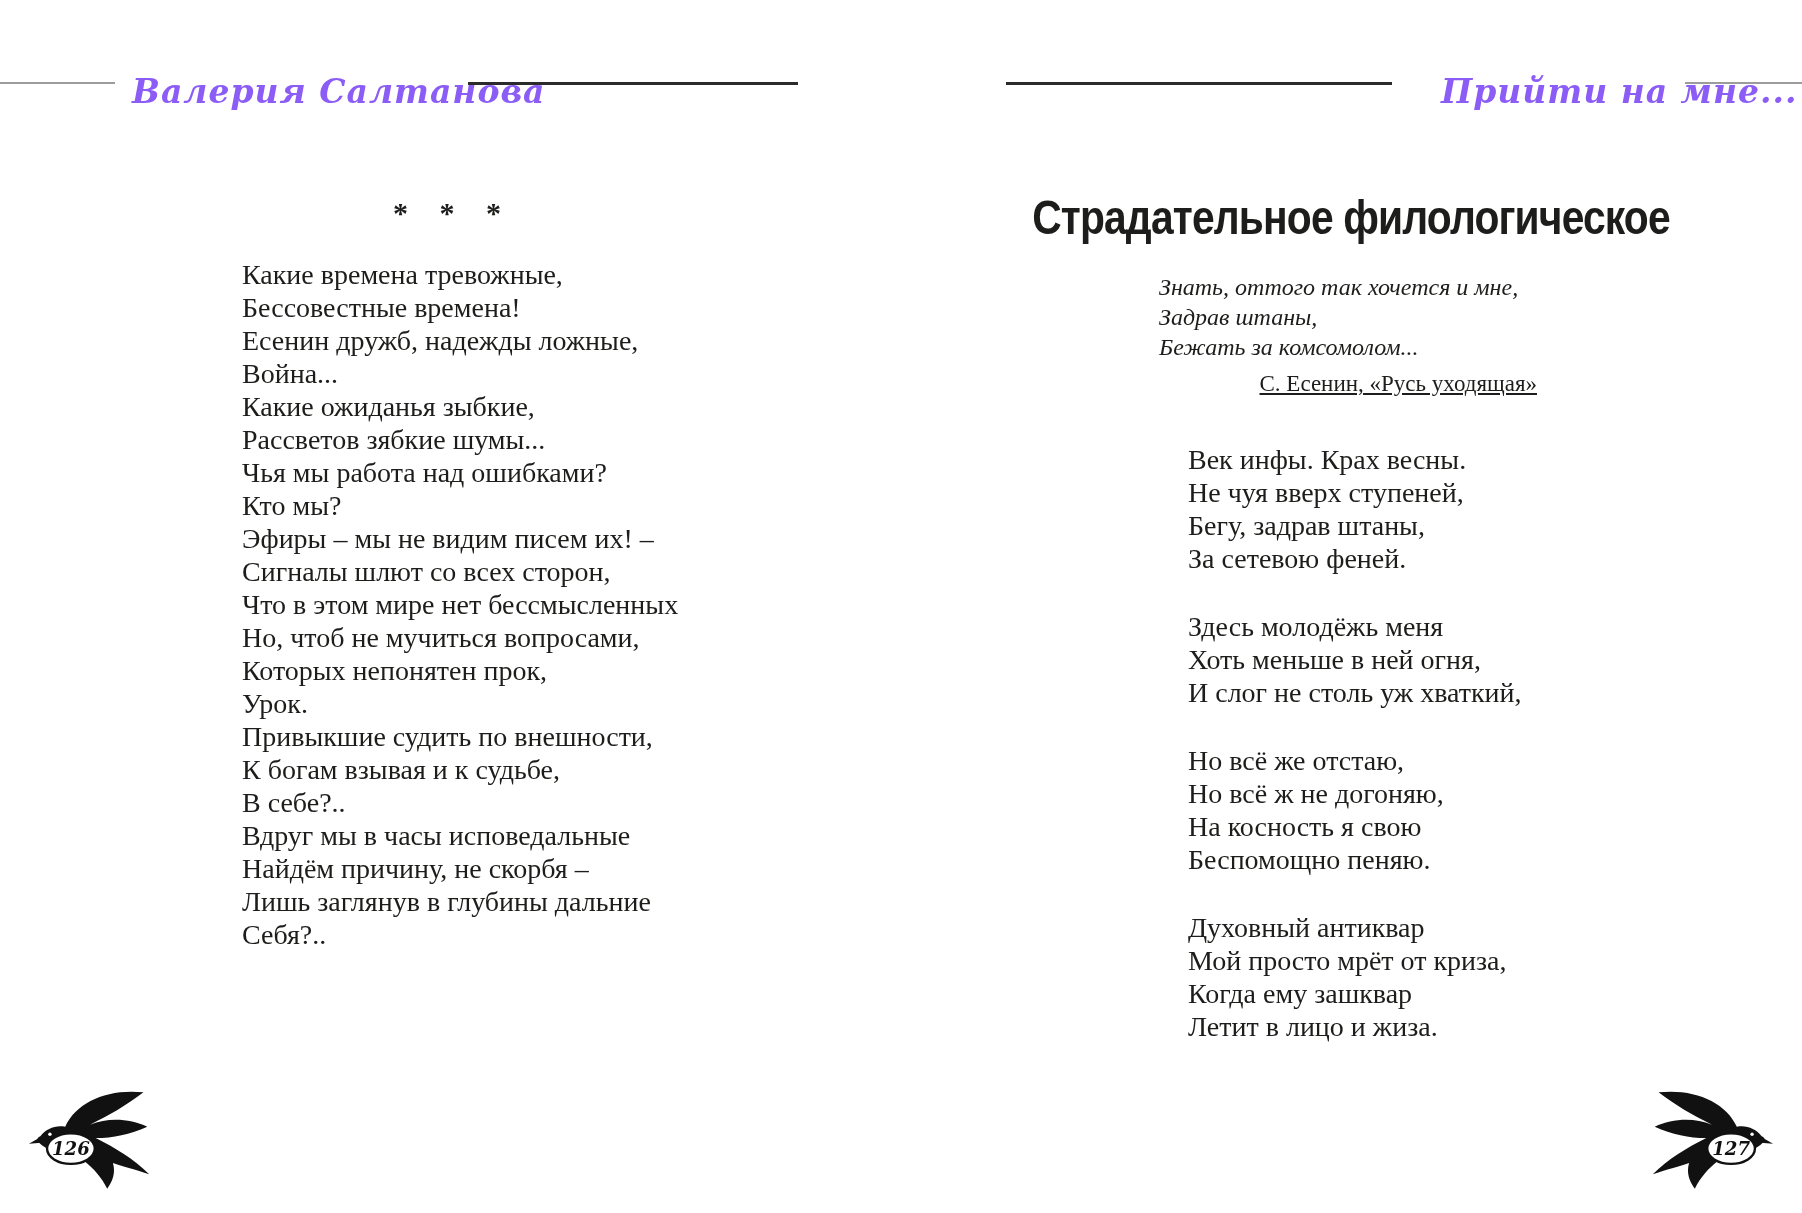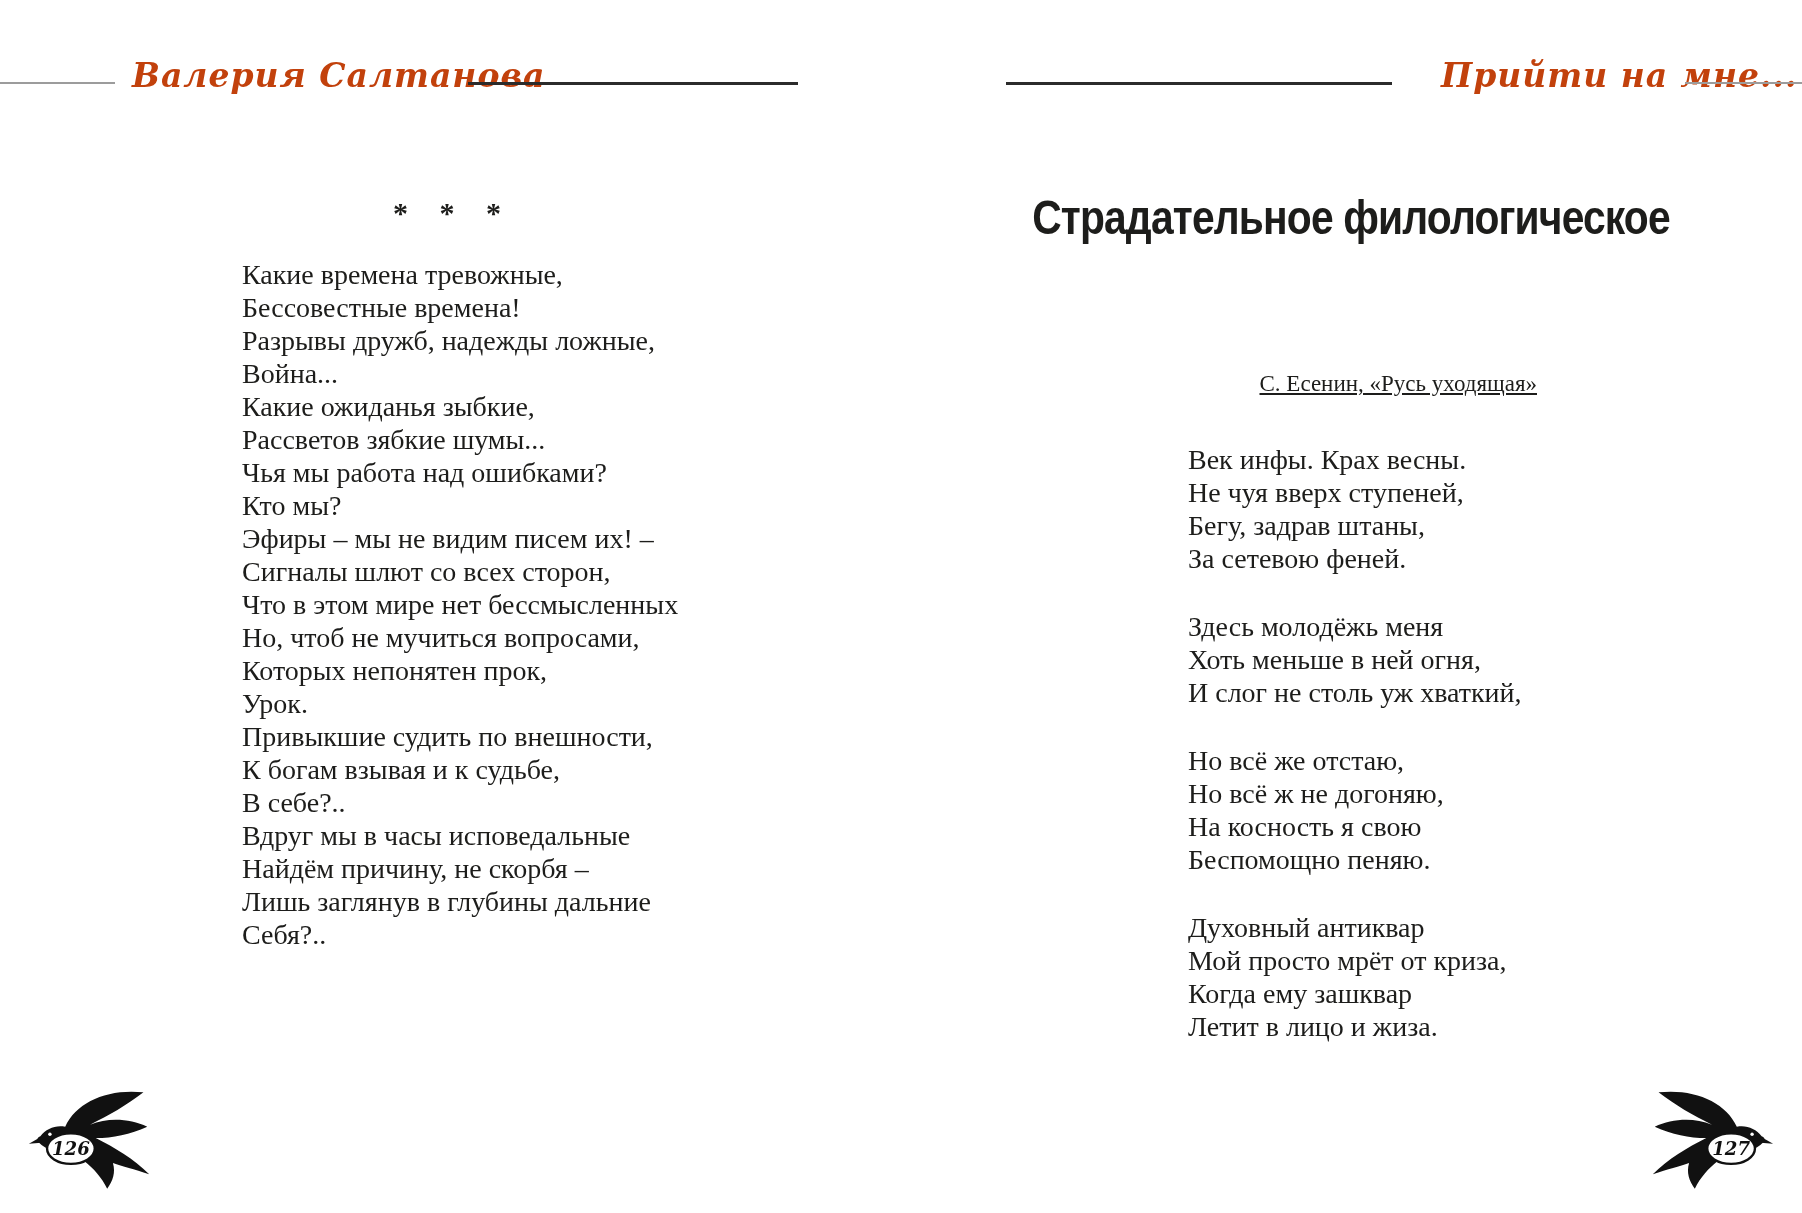--- a/index.html
+++ b/index.html
@@ -3,23 +3,23 @@
 <meta charset="utf-8">
 <style>
   html,body{margin:0;padding:0;background:#ffffff;}
   .spread{
     position:relative;width:1802px;height:1213px;background:#ffffff;
     font-family:"Liberation Serif","DejaVu Serif",serif;color:#1d1d1b;overflow:hidden;
   }
   .rule{position:absolute;height:3px;background:#2b2b2b;}
   .rule.light{height:2px;background:#9c9c9c;}
   .running-head{
-    position:absolute;top:56px;font-family:"DejaVu Serif",serif;
+    position:absolute;top:72px;font-family:"DejaVu Serif",serif;
     font-style:italic;font-weight:bold;font-size:33px;letter-spacing:1px;
-    color:#c2410c;white-space:nowrap;
+    color:#8b5cf6;white-space:nowrap;
   }
   .stars{
     position:absolute;left:223px;width:460px;top:196px;text-align:center;
     font-weight:bold;font-size:30px;letter-spacing:12px;white-space:nowrap;
   }
   .poem{
     position:absolute;font-size:28px;line-height:33px;white-space:nowrap;
   }
   .poem-left{left:223px;top:258px;margin-left:19px;}
   .poem-right{left:1188px;top:443px;}
@@ -53,21 +53,21 @@
   <div class="rule" style="left:468px;top:82px;width:330px;"></div>
 
   <div class="rule" style="left:1006px;top:82px;width:386px;"></div>
   <div class="running-head" style="left:1412px;margin-left:29px;">Прийти на мне...</div>
   <div class="rule light" style="left:1685px;top:82px;width:117px;"></div>
 
   <div class="stars">* * *</div>
   <div class="poem poem-left">
       <div class="line">Какие времена тревожные,</div>
       <div class="line">Бессовестные времена!</div>
-      <div class="line">Разрывы дружб, надежды ложные,</div>
+      <div class="line">Есенин дружб, надежды ложные,</div>
       <div class="line">Война...</div>
       <div class="line">Какие ожиданья зыбкие,</div>
       <div class="line">Рассветов зябкие шумы...</div>
       <div class="line">Чья мы работа над ошибками?</div>
       <div class="line">Кто мы?</div>
       <div class="line">Эфиры – мы не видим писем их! –</div>
       <div class="line">Сигналы шлют со всех сторон,</div>
       <div class="line">Что в этом мире нет бессмысленных</div>
       <div class="line">Но, чтоб не мучиться вопросами,</div>
       <div class="line">Которых непонятен прок,</div>
@@ -76,20 +76,25 @@
       <div class="line">К богам взывая и к судьбе,</div>
       <div class="line">В себе?..</div>
       <div class="line">Вдруг мы в часы исповедальные</div>
       <div class="line">Найдём причину, не скорбя –</div>
       <div class="line">Лишь заглянув в глубины дальние</div>
       <div class="line">Себя?..</div>
     </div>
 
   <div class="title-right">Страдательное филологическое</div>
 
+  <div class="epigraph">
+      <div class="line">Знать, оттого так хочется и мне,</div>
+      <div class="line">Задрав штаны,</div>
+      <div class="line">Бежать за комсомолом...</div>
+    </div>
   <div class="epigraph-attr">С. Есенин, «Русь уходящая»</div>
 
   <div class="poem poem-right">
     <div class="stanza">
         <div class="line">Век инфы. Крах весны.</div>
         <div class="line">Не чуя вверх ступеней,</div>
         <div class="line">Бегу, задрав штаны,</div>
         <div class="line">За сетевою феней.</div>
       </div>
     <div class="stanza">

